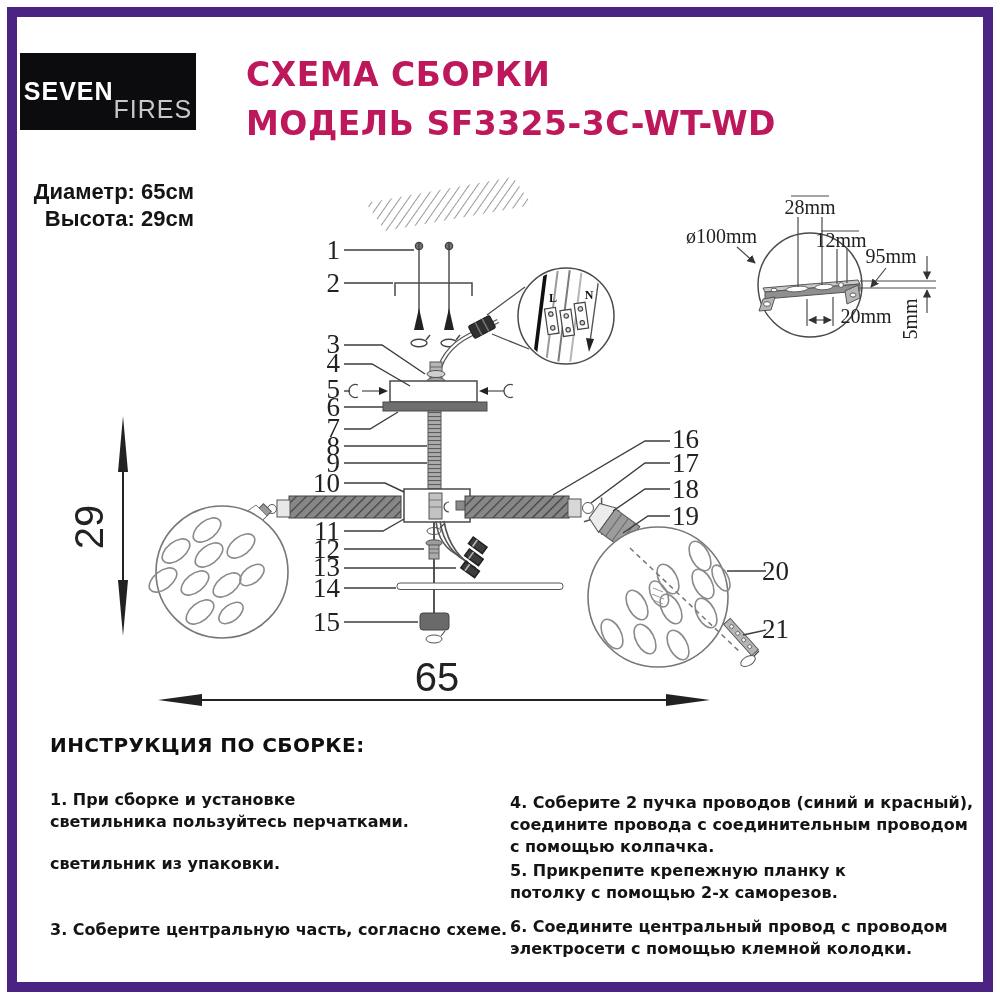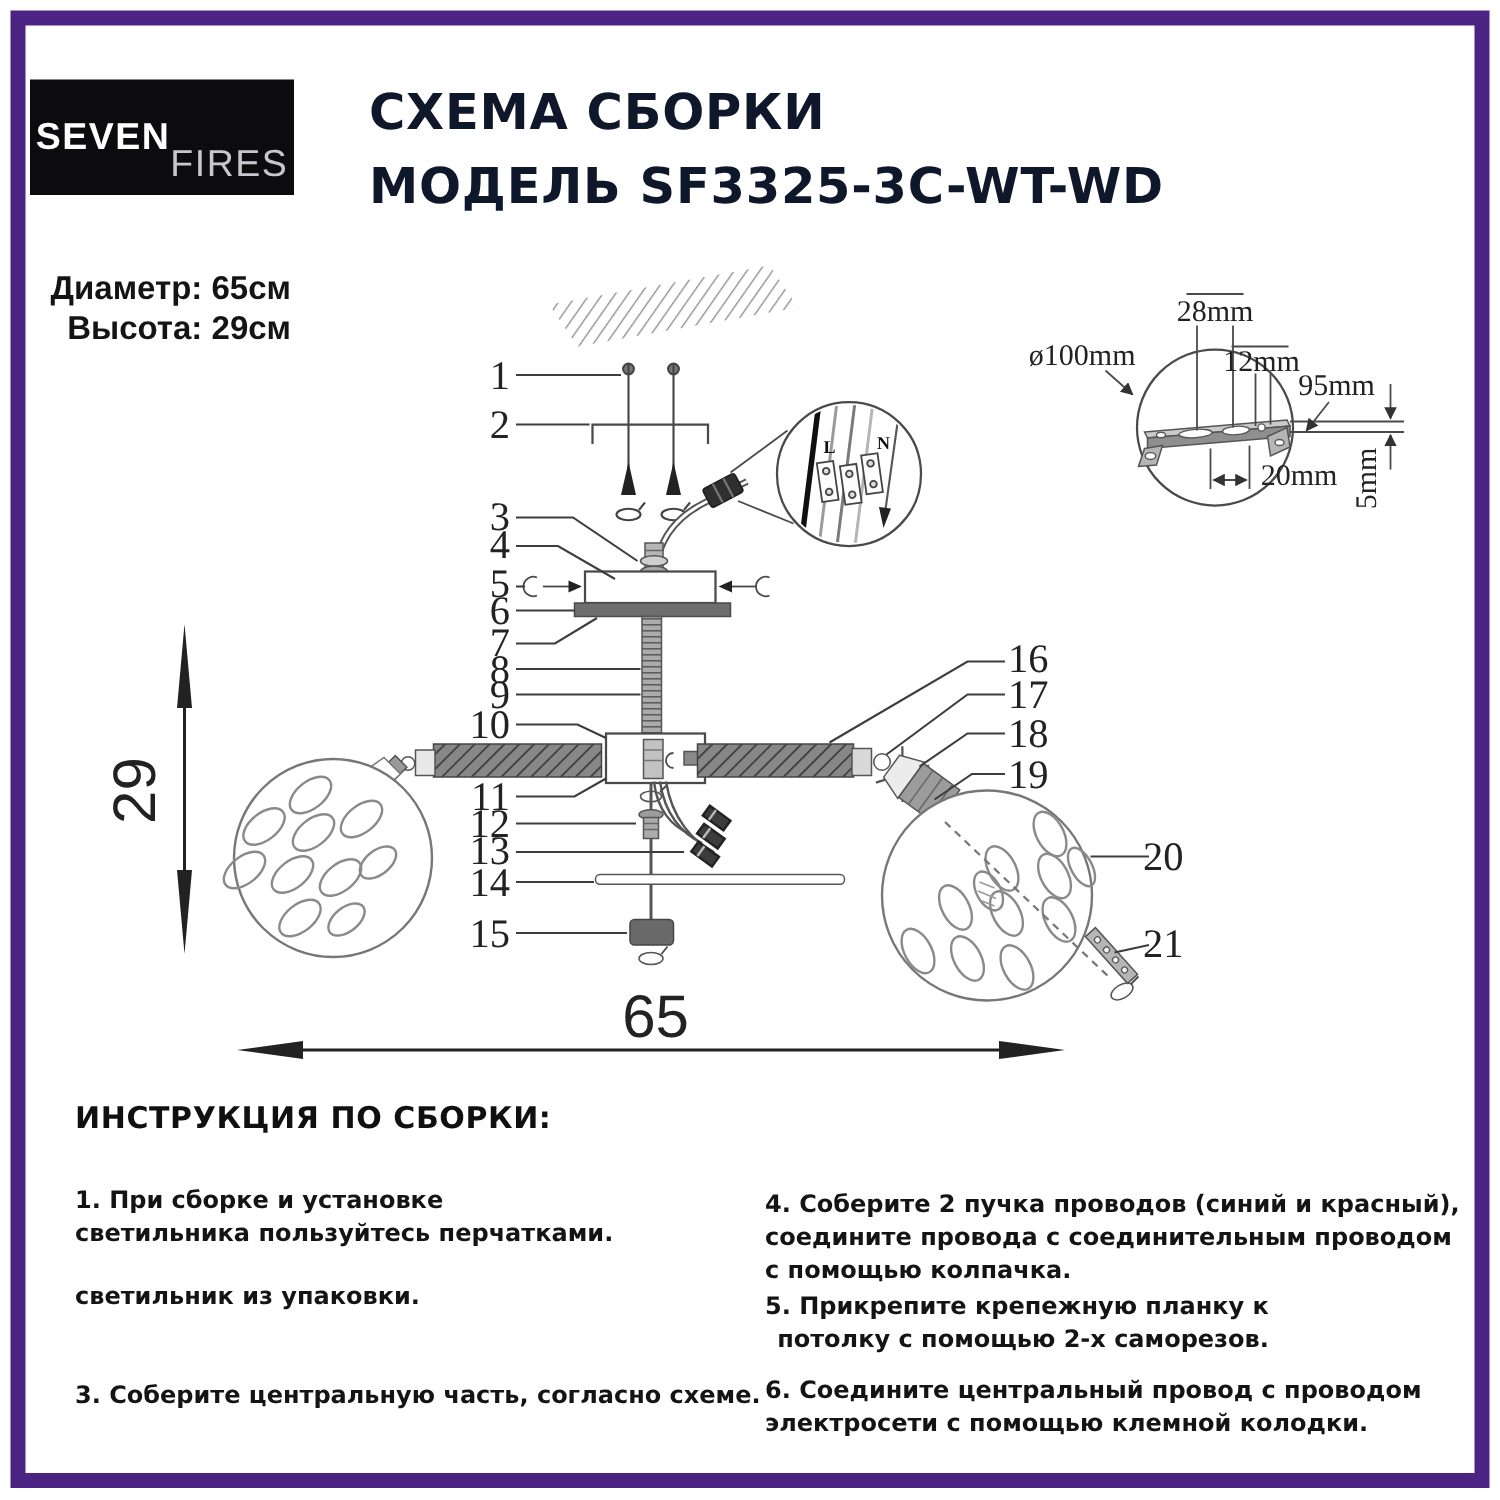--- a/index.html
+++ b/index.html
@@ -7,29 +7,29 @@
         font-family:"DejaVu Sans",sans-serif;color:#111;}
   .frame{position:absolute;left:7px;top:7px;right:7px;bottom:8px;border:10px solid #4a2383;pointer-events:none;}
   .logo{position:absolute;left:20px;top:53px;width:176px;height:77px;background:#0c0c0e;
         display:flex;align-items:center;justify-content:center;
         font-family:"Liberation Sans",sans-serif;font-size:25px;letter-spacing:1px;}
   .logo .p1{color:#ffffff;font-weight:700;}
   .logo .p2{color:#c7c7ce;font-weight:400;margin-top:35px;}
   .specs{position:absolute;left:10px;top:142px;width:184px;text-align:right;
          font-family:"Liberation Sans",sans-serif;font-weight:700;font-size:22px;line-height:27px;color:#141414;margin-top:36px;}
   .title{position:absolute;left:246px;top:50px;font-weight:700;font-size:33px;line-height:49px;
-         letter-spacing:0.5px;color:#0f172a;}
+         letter-spacing:0.5px;color:#be185d;}
   .diagram-svg{position:absolute;left:0;top:0;width:1000px;height:1000px;}
   .instr-head{position:absolute;left:50px;top:733px;font-weight:700;font-size:20px;letter-spacing:0.4px;color:#101010;}
   .instr-item{position:absolute;font-weight:700;font-size:16px;line-height:22px;color:#141414;}
   .i1{left:50px;top:789px;}
   .i2{left:50px;top:853px;}
   .i3{left:50px;top:919px;}
   .i4{left:510px;top:780px;margin-top:12px;}
-  .i5{left:510px;top:860px;text-align:right;}
+  .i5{left:510px;top:860px;}
   .i6{left:510px;top:916px;}
   text{fill:#2e2e2e;}
   .callout{font-family:"Liberation Serif",serif;font-size:27px;fill:#222;}
   .mmlabel{font-family:"Liberation Serif",serif;font-size:20px;fill:#222;}
   .dimnum{font-family:"Liberation Sans",sans-serif;font-size:40px;fill:#222;}
   .ln{font-family:"Liberation Serif",serif;font-size:12px;font-weight:700;fill:#111;}
   .ldr{stroke:#3d3d3d;stroke-width:1.4;fill:none;}
   .thin{stroke:#4a4a4a;stroke-width:1.2;fill:none;}
   .outline{stroke:#4a4a4a;stroke-width:1.5;fill:none;}
 </style>
@@ -349,21 +349,21 @@
       <line x1="927" y1="313" x2="927" y2="290" class="thin" marker-end="url(#arr)"></line>
       <text class="mmlabel" x="810" y="214" text-anchor="middle">28mm</text>
       <text class="mmlabel" x="841" y="247" text-anchor="middle">12mm</text>
       <text class="mmlabel" x="891" y="263" text-anchor="middle">95mm</text>
       <text class="mmlabel" x="757" y="243" text-anchor="end">ø100mm</text>
       <text class="mmlabel" x="866" y="323" text-anchor="middle">20mm</text>
       <text class="mmlabel" text-anchor="middle" transform="translate(917,319) rotate(-90)">5mm</text>
     </g>
   </svg>
 
-  <div class="instr-head">ИНСТРУКЦИЯ ПО СБОРКИ:</div>
+  <div class="instr-head">ИНСТРУКЦИЯ ПО СБОРКЕ:</div>
 
   <div class="instr-item i1">
     <div>1. При сборке и установке</div>
     <div>светильника пользуйтесь перчатками.</div>
   </div>
   <div class="instr-item i2">
     <div>светильник из упаковки.</div>
   </div>
   <div class="instr-item i3">
     <div>3. Соберите центральную часть, согласно схеме.</div>

